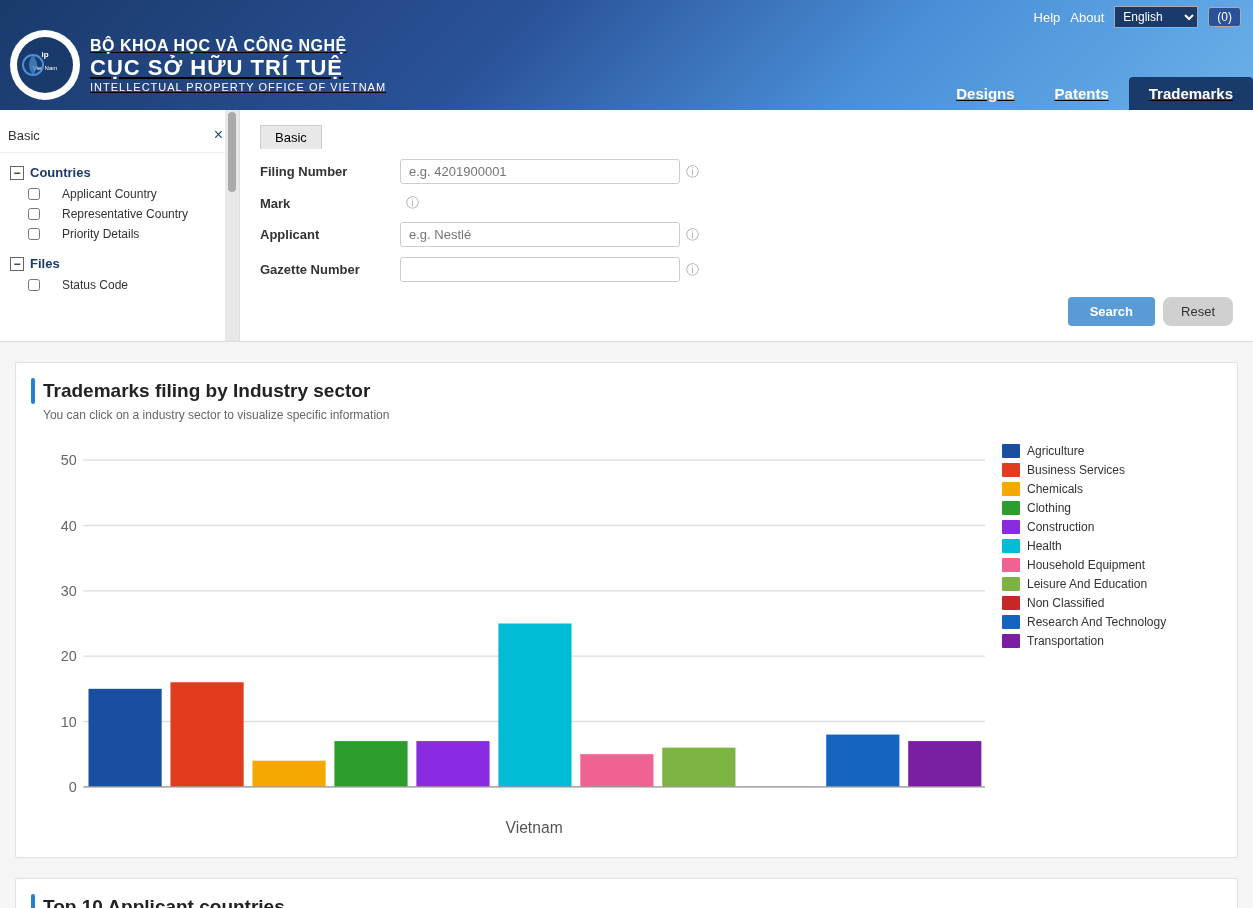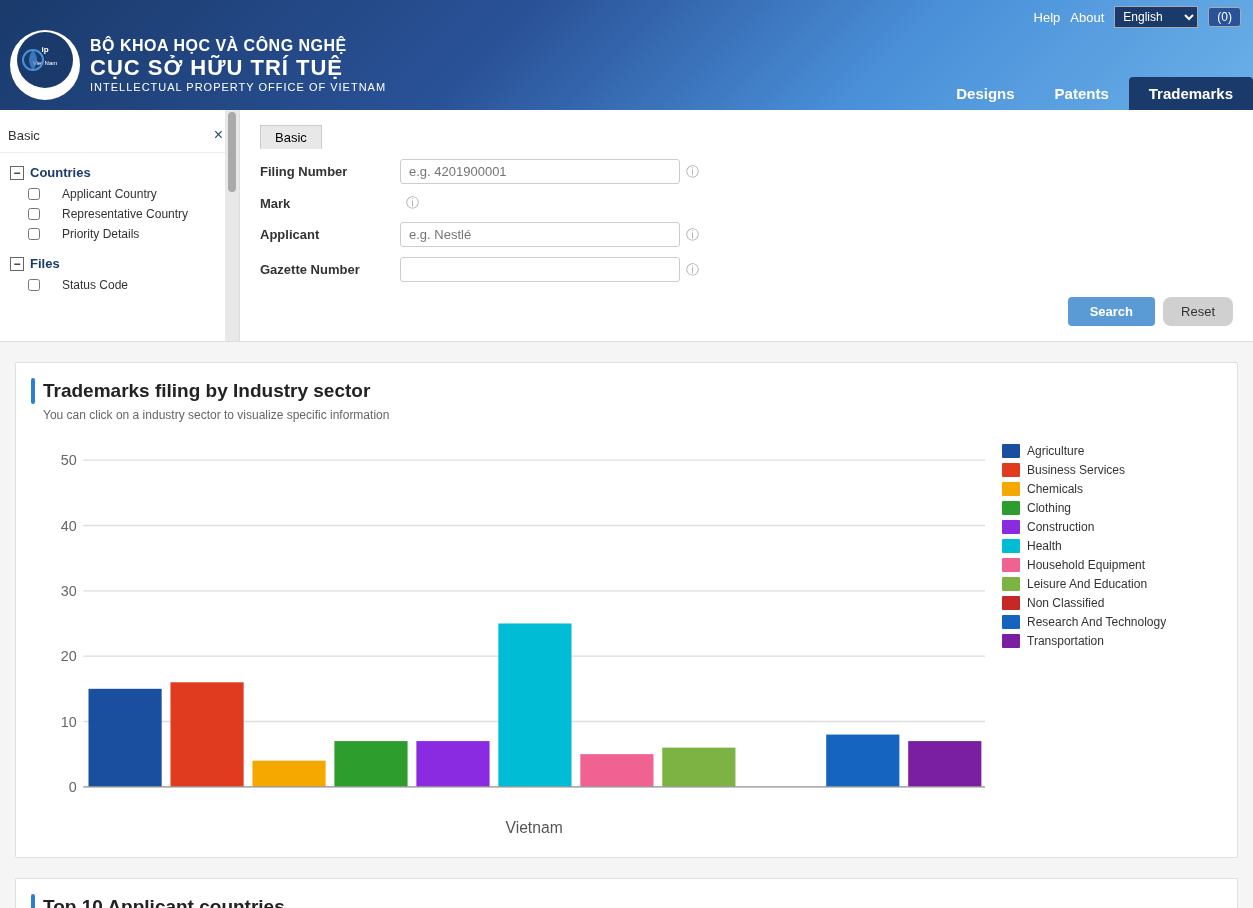--- a/index.html
+++ b/index.html
@@ -5,20 +5,21 @@
     * { box-sizing: border-box; margin: 0; padding: 0; }
     body { font-family: Arial, sans-serif; font-size: 13px; background: #f0f0f0; }
 
     
     .header {
       background: linear-gradient(135deg, #1a3a6b 0%, #2a5298 40%, #4a90d9 70%, #6ab0e8 100%);
       height: 110px;
       position: relative;
       display: flex;
       align-items: flex-end;
+      text-decoration: underline;
     }
     .header-top-bar {
       position: absolute;
       top: 0; right: 0;
       display: flex;
       align-items: center;
       gap: 10px;
       padding: 6px 12px;
       font-size: 13px;
       color: #fff;
@@ -43,21 +44,21 @@
     .logo-area {
       display: flex;
       align-items: center;
       padding: 0 0 10px 10px;
       flex: 1;
     }
     .logo-circle {
       width: 70px; height: 70px;
       background: #fff;
       border-radius: 50%;
-      display: flex; align-items: flex-start; justify-content: center;
+      display: flex; align-items: center; justify-content: center;
       margin-right: 10px;
       overflow: hidden;
       flex-shrink: 0;
     }
     .logo-text-area { color: #fff; }
     .logo-ministry { font-size: 16px; font-weight: bold; letter-spacing: 0.5px; }
     .logo-org { font-size: 22px; font-weight: bold; letter-spacing: 1px; }
     .logo-sub { font-size: 11px; letter-spacing: 1px; }
     .nav-tabs {
       display: flex;

